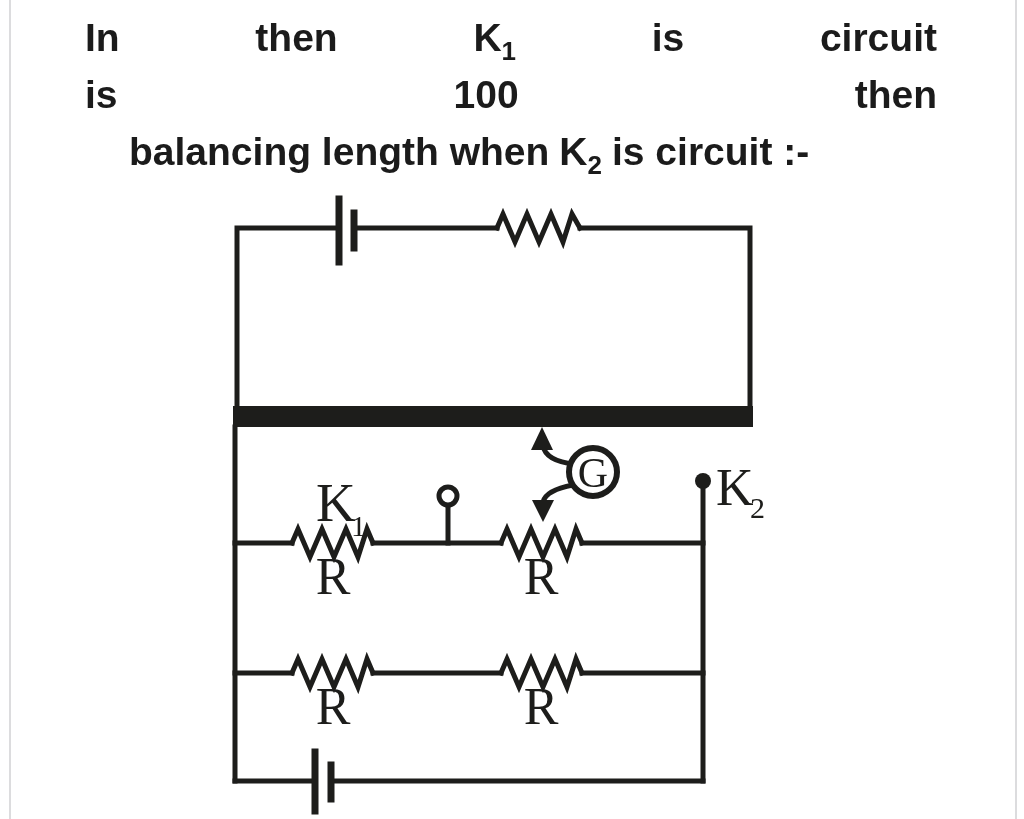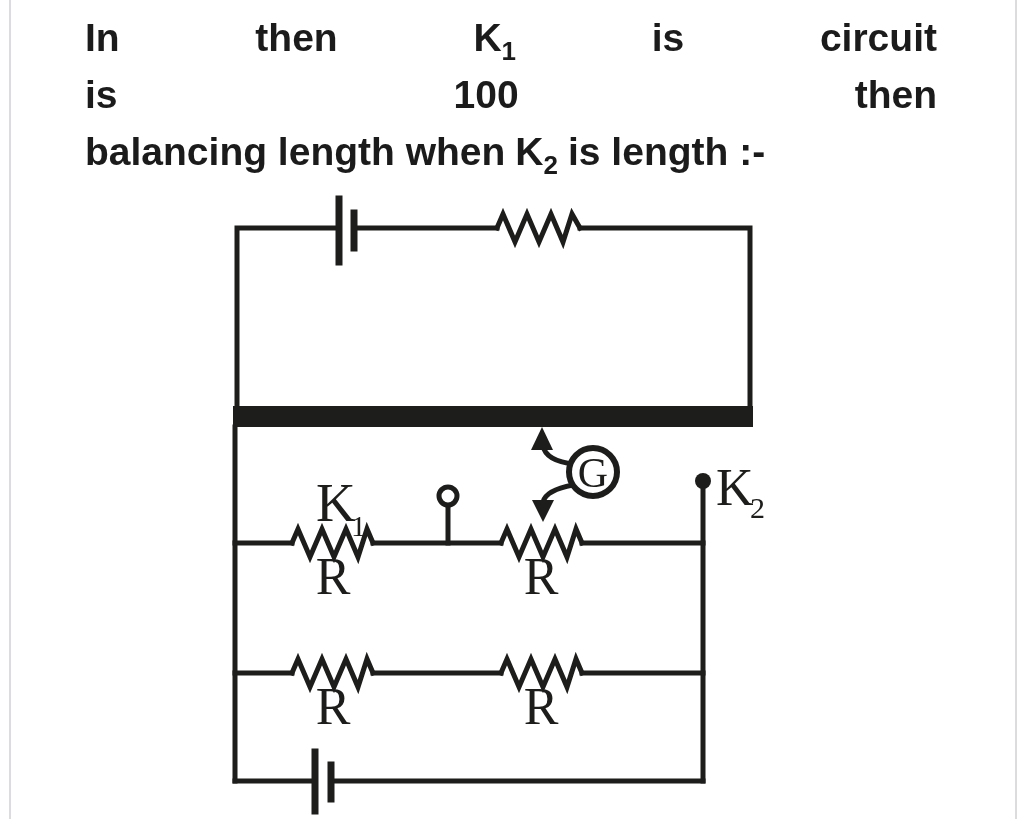--- a/index.html
+++ b/index.html
@@ -10,21 +10,21 @@
   .page-edge{position:absolute;top:0;bottom:0;width:2px;background:#dcdcde;}
   .edge-left{left:9px;}
   .edge-right{left:1015px;}
 
   .question{
     position:absolute;left:85px;top:9px;width:852px;color:#1b1b1b;
     font-size:39px;line-height:57px;font-weight:700;
   }
   .qline{display:flex;align-items:baseline;height:57px;}
   .justified{justify-content:space-between;}
-  .normalflow{justify-content:flex-start;gap:10px;}
+  .normalflow{justify-content:flex-start;gap:10px;margin-left:44px;}
   .kword{display:inline-flex;align-items:baseline;}
   .subscr{font-size:26px;position:relative;top:9px;line-height:0;}
 
   .circuit{position:absolute;left:0;top:0;width:1024px;height:819px;}
   .lbl{font-family:"Liberation Serif", serif;fill:#1d1d1b;}
 </style>
 </head>
 <body>
 
 <div class="page-edge edge-left"></div>
@@ -45,21 +45,21 @@
     <span>is</span>
     <span>100</span>
     <span>then</span>
   </div>
   <div class="qline normalflow">
     <span>balancing length when</span>
     <span class="kword">
       <span>K</span>
       <span class="subscr">2</span>
     </span>
-    <span>is length :-</span>
+    <span>is circuit :-</span>
   </div>
 </div>
 
 <svg class="circuit" viewBox="0 0 1024 819" xmlns="http://www.w3.org/2000/svg">
   <g stroke="#1d1d1b" stroke-width="5" fill="none" stroke-linecap="square">
 
     <path d="M237,407 L237,228 L339,228"></path>
     <path d="M580,228 L750,228 L750,407"></path>
     <path d="M354,228 L497,228"></path>
 

